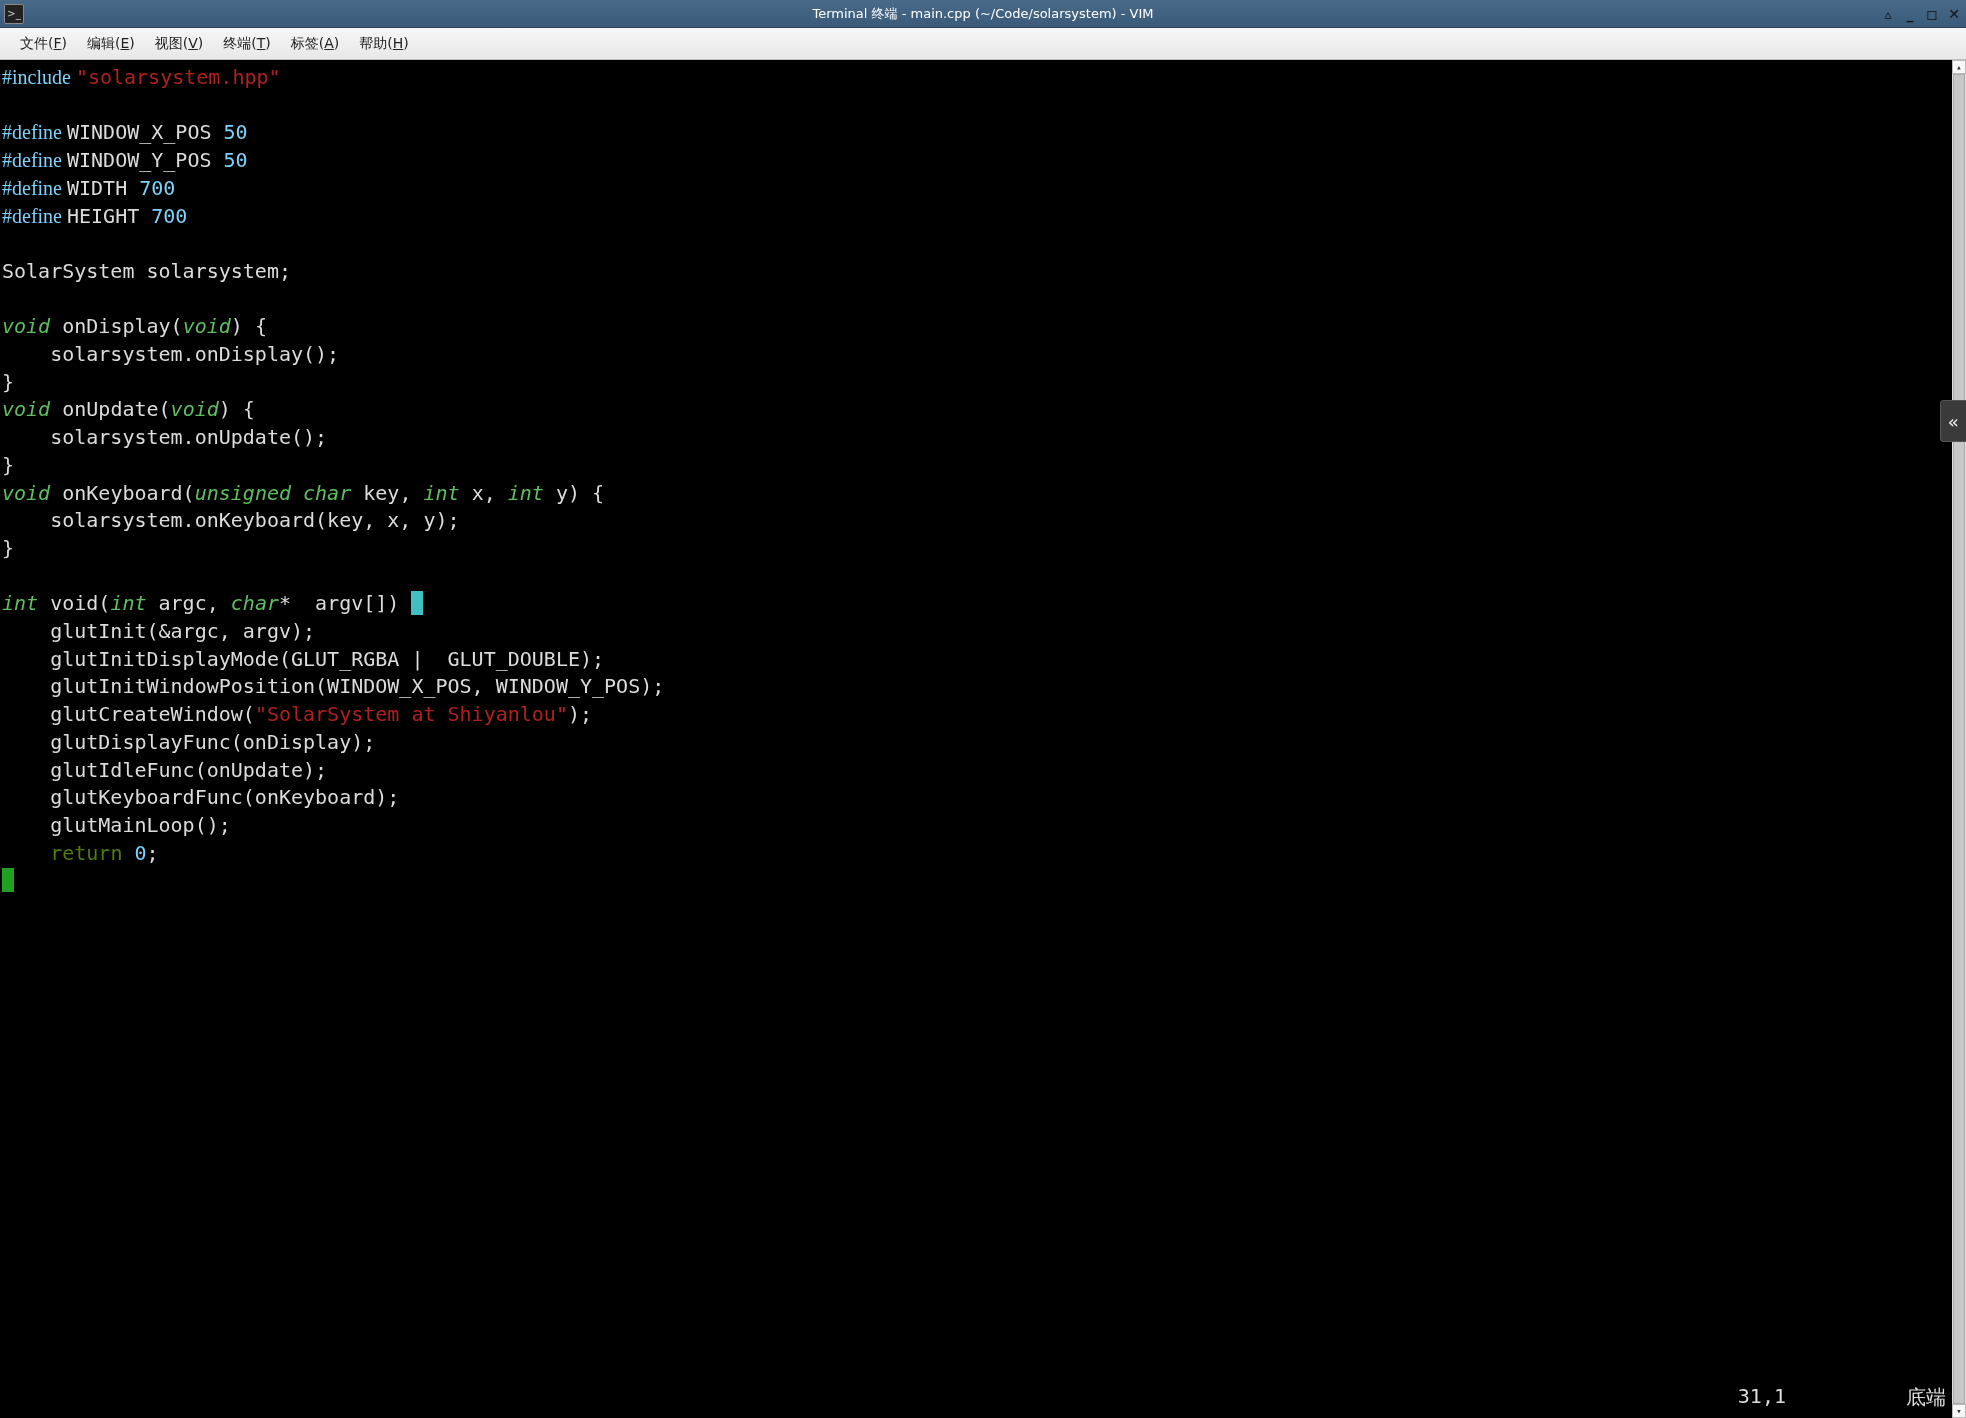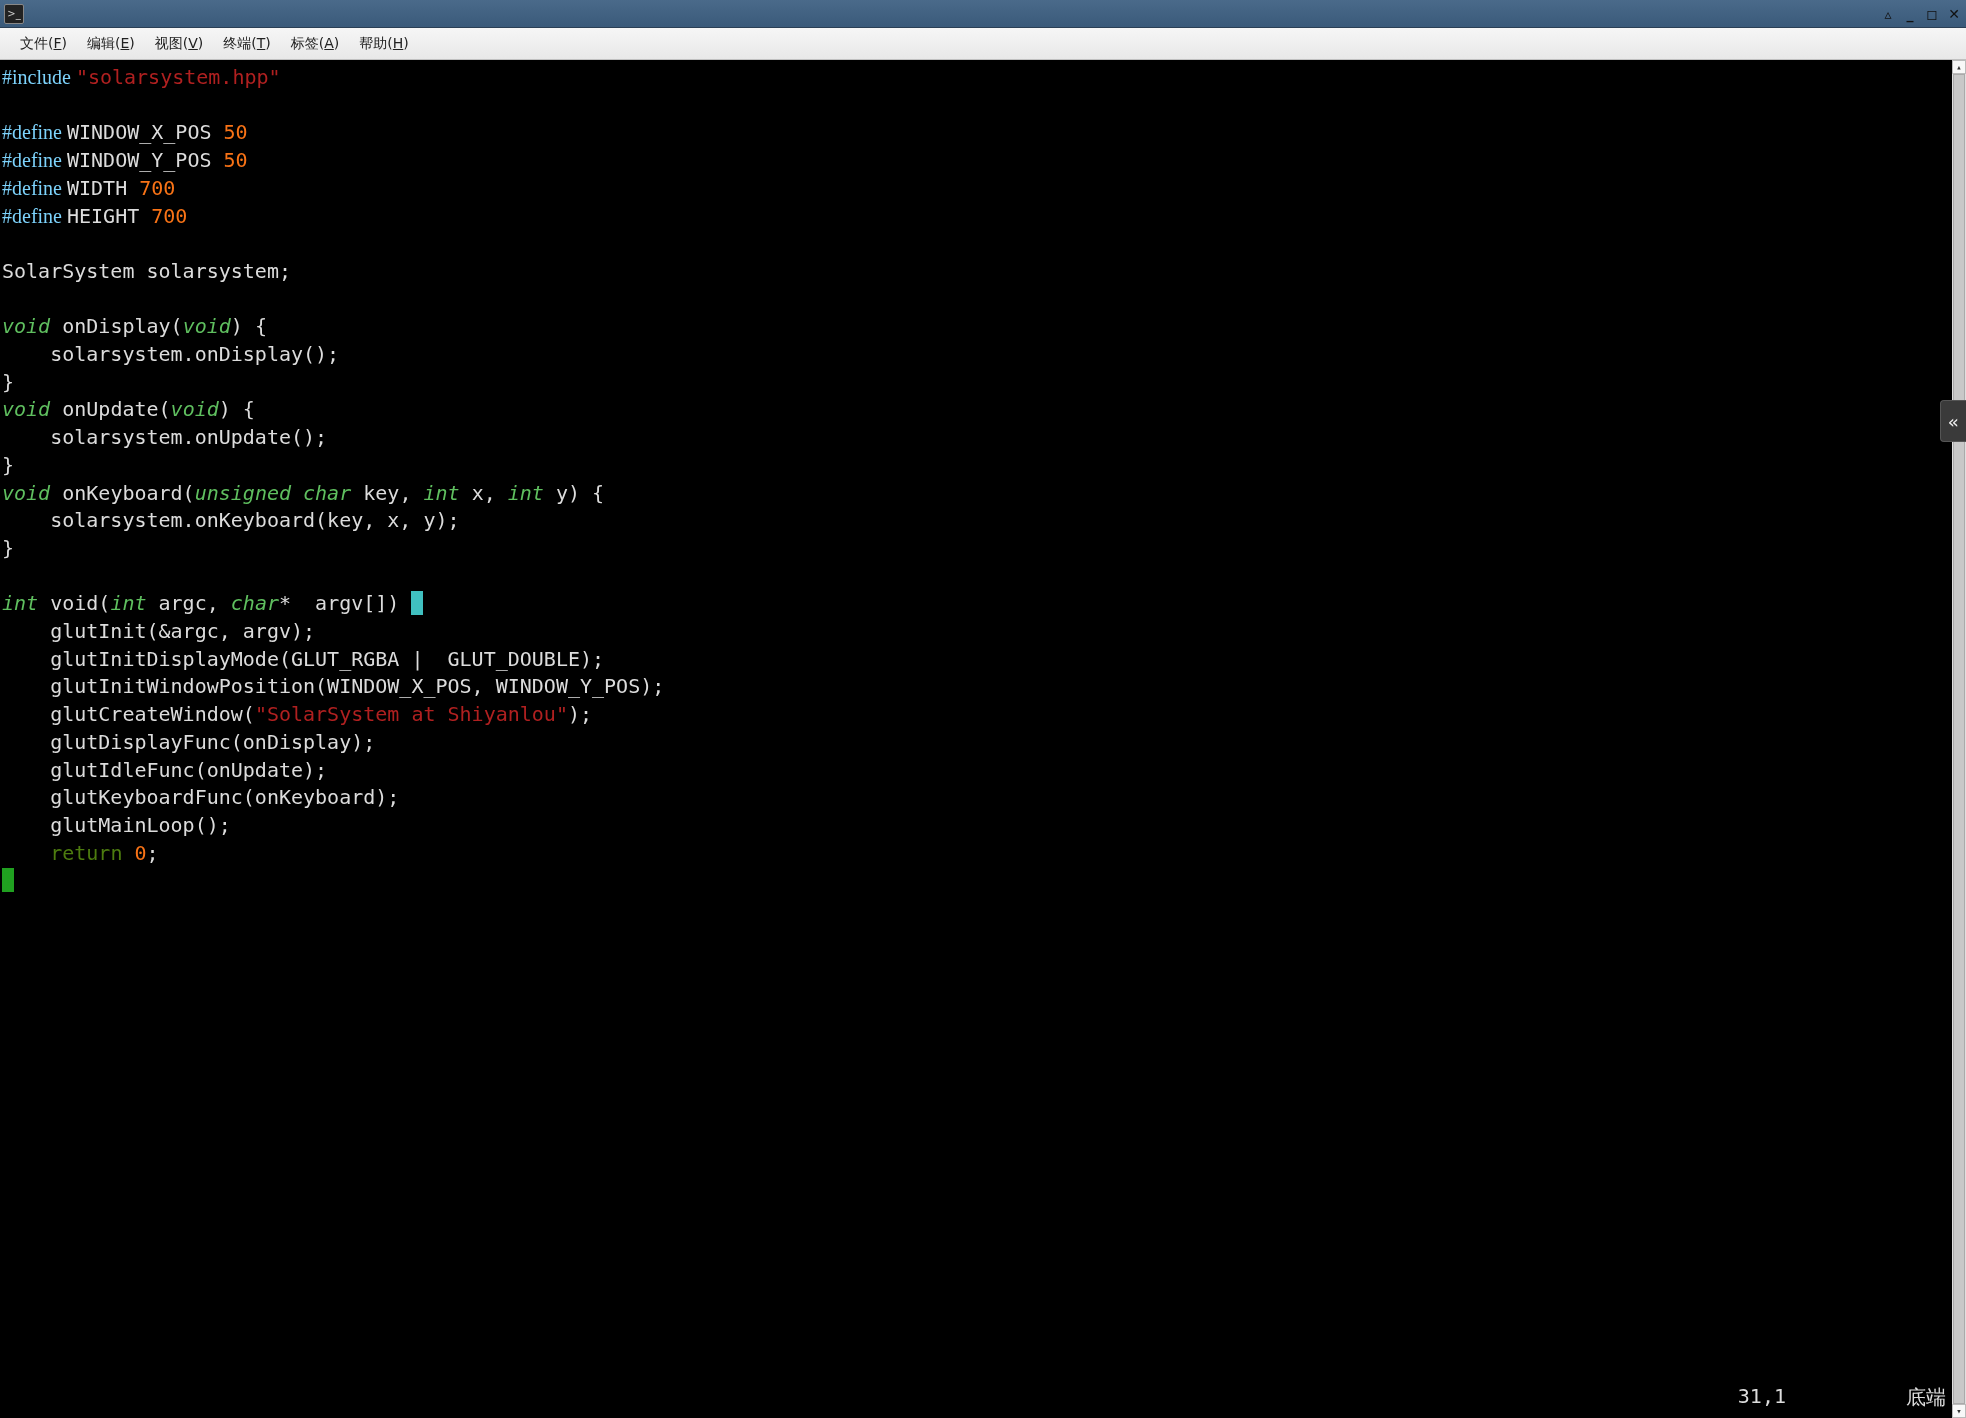--- a/index.html
+++ b/index.html
@@ -69,21 +69,21 @@
   .scroll-thumb {
     position:absolute; top:14px; bottom:14px; left:1px; right:1px;
     background:#c8c8c8; border:1px solid #aaa;
   }
 
   
   .kw   { color:#4d7c0f; }          
   .type { color:#5fbf5f;font-style:italic; }
   .pre  { color:#7dd3fc;font-family:Liberation Serif, serif; }          
   .str  { color:#b02020; }          
-  .num  { color:#f97316;margin-top:24px; }          
+  .num  { color:#7dd3fc;margin-top:24px; }          
   .txt  { color:#dcdcdc; }
 
   .cursor-block {
     background:#40c0c0; color:#40c0c0;
   }
   .match-brace {
     background:#20a020; color:#20a020;
   }
 
   .statusbar {
@@ -99,20 +99,21 @@
     border-radius:4px 0 0 4px;
     display:flex; align-items:center; justify-content:center;
     color:#f0f0f0; font-size:18px;
   }
 </style>
 </head>
 <body>
 
 <div class="titlebar">
   <div class="app-icon">&gt;_</div>
+  <div class="title">Terminal 终端 - main.cpp (~/Code/solarsystem) - VIM</div>
   <div class="win-ctrls">
     <span>▵</span>
     <span>_</span>
     <span>◻</span>
     <span>✕</span>
   </div>
 </div>
 
 <div class="menubar" id="menubar">
     <div class="menu-item">文件(<span class="accel">F</span>)</div>

